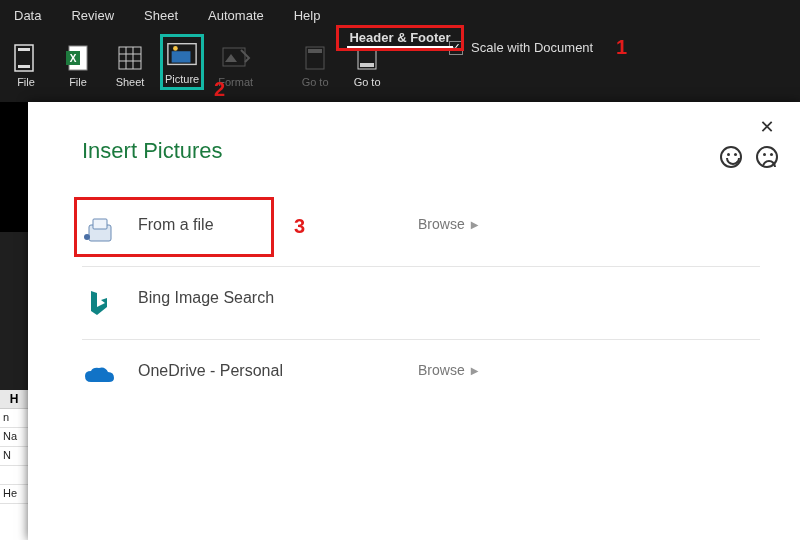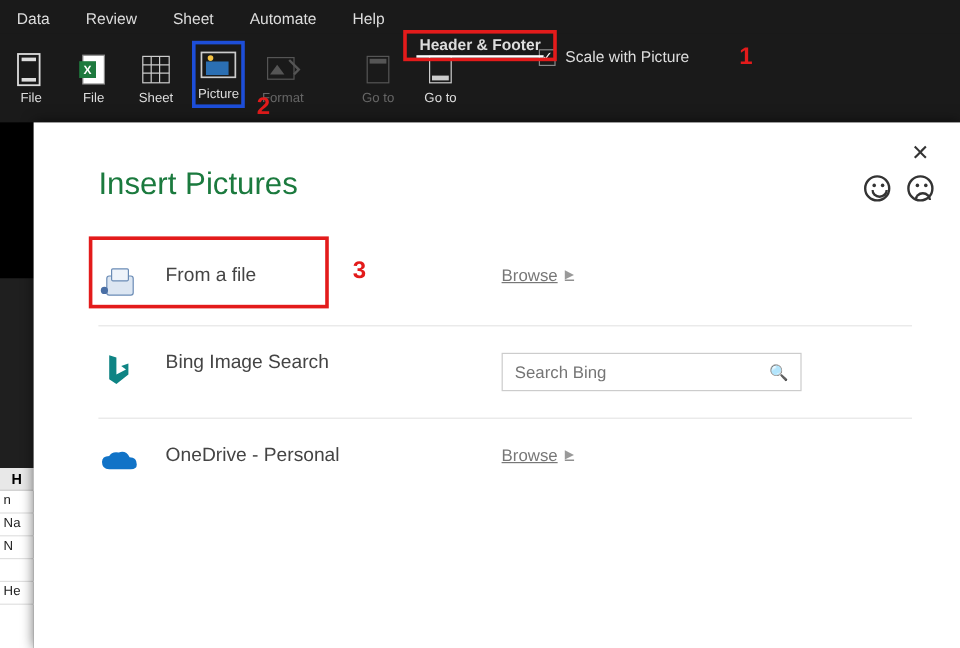--- a/index.html
+++ b/index.html
@@ -11,55 +11,55 @@
   .ribbon-tab.active { font-weight: 700; margin-top: 44px; }
   .ribbon-tab.active::after { content: ""; position: absolute; left: 8px; right: 8px; bottom: 0; height: 2px; background: #fff; }
   .red-box-tab { border: 3px solid #e31b1b; padding: 2px 10px 3px; }
 
   
   .ribbon { display: flex; align-items: flex-start; background: #1a1a1a; padding: 6px 4px 10px 4px; height: 74px; }
   .ribbon-group { display: flex; gap: 8px; align-items: flex-end; }
   .ribbon-btn { display: flex; flex-direction: column; align-items: center; gap: 2px; padding: 2px 6px; cursor: pointer; color: #ddd; font-size: 11px; }
   .ribbon-btn.disabled { color: #666; align-items: center; }
   .ribbon-icon { width: 32px; height: 32px; display: flex; align-items: center; justify-content: center; }
-  .red-box-picture { border: 3px solid #1d4ed8; padding: 2px; }
+  .red-box-picture { border: 3px solid #14b8a6; padding: 2px; }
 
   .ribbon-right { display: flex; flex-direction: column; gap: 6px; margin-left: 40px; padding-top: 6px; }
   .ribbon-check { display: flex; align-items: center; gap: 8px; color: #ddd; font-size: 13px; cursor: pointer; }
   .chkbox { width: 14px; height: 14px; border: 1px solid #888; display: inline-flex; align-items: center; justify-content: center; font-size: 11px; color: #fff; }
 
   
   .anno { position: absolute; color: #e31b1b; font-weight: 900; font-size: 20px; font-family: Arial, sans-serif; }
 
   
   .dark-under { position: absolute; left: 0; right: 0; top: 102px; height: 130px; background: #000; }
   .left-strip { position: absolute; left: 0; top: 232px; bottom: 0; width: 28px; background: #1f1f1f; }
   .sheet-area { position: absolute; left: 0; top: 390px; width: 28px; bottom: 0; background: #fff; }
   .sheet-header { background: #e8e8e8; border-bottom: 1px solid #ccc; font-size: 12px; font-weight: 600; text-align: center; padding: 2px 0; }
   .sheet-cell { border-bottom: 1px solid #e0e0e0; font-size: 11px; padding: 2px 3px; color: #222; height: 19px; overflow: hidden; }
 
   
   .dialog { position: absolute; left: 28px; right: 0; top: 102px; bottom: 0; background: #fff; box-shadow: 0 0 10px rgba(0,0,0,.6); }
   .dialog-close { position: absolute; top: 10px; right: 18px; width: 30px; height: 30px; display: flex; align-items: center; justify-content: center; cursor: pointer; color: #333; font-size: 18px; }
-  .dialog-title { color: #1b7a3e; font-size: 26px; font-weight: 300; padding: 36px 0 10px 54px; }
+  .dialog-title { color: #1b7a3e; font-size: 22px; font-weight: 300; padding: 36px 0 10px 54px; }
   .feedback { position: absolute; top: 44px; right: 22px; display: flex; gap: 14px; }
   .face { width: 22px; height: 22px; border: 2px solid #333; border-radius: 50%; position: relative; cursor: pointer; }
   .face::before, .face::after { content: ""; position: absolute; background: #333; }
   .face.smile::before { width: 3px; height: 3px; border-radius: 50%; top: 5px; left: 5px; box-shadow: 7px 0 0 #333; }
   .face.smile::after { width: 10px; height: 5px; border: 2px solid #333; border-top: none; border-radius: 0 0 10px 10px; top: 10px; left: 4px; background: none; }
   .face.frown::before { width: 3px; height: 3px; border-radius: 50%; top: 5px; left: 5px; box-shadow: 7px 0 0 #333; }
   .face.frown::after { width: 10px; height: 5px; border: 2px solid #333; border-bottom: none; border-radius: 10px 10px 0 0; top: 12px; left: 4px; background: none; }
 
   .options { padding: 20px 40px 0 54px; }
   .option-row { display: flex; align-items: flex-start; padding: 22px 0; border-bottom: 1px solid #e5e5e5; }
   .option-row:last-child { border-bottom: none; }
   .option-icon { width: 34px; height: 28px; margin-right: 22px; display: flex; align-items: center; justify-content: center; }
   .option-label { flex: 0 0 280px; font-size: 16px; color: #444; }
   .option-action { flex: 1; display: flex; align-items: center; }
-  .browse-link { color: #777; font-size: 14px; cursor: pointer; display: flex; align-items: center; gap: 6px; text-decoration: underline; }
+  .browse-link { color: #777; font-size: 14px; cursor: pointer; display: flex; align-items: center; gap: 6px; }
   .browse-link .chev { font-size: 10px; color: #999; }
   .search-box { width: 250px; height: 32px; border: 1px solid #ccc; display: flex; align-items: center; padding: 0 10px; }
   .search-box input { border: none; outline: none; flex: 1; font-size: 14px; color: #555; background: transparent; }
   .search-box .mag { color: #aaa; font-size: 13px; }
 
   .red-box-file { position: absolute; border: 3px solid #e31b1b; }
 
   
   svg { display: block; }
 </style>
@@ -146,21 +146,21 @@
             <rect x="5" y="19" width="14" height="4" fill="#ccc"></rect>
           </svg>
       </span>
       <span>Go to</span>
     </div>
   </div>
 
   <div class="ribbon-right" style="margin-left:60px">
     <label class="ribbon-check">
       <span class="chkbox">✓</span>
-      <span>Scale with Picture</span>
+      <span>Scale with Document</span>
     </label>
   </div>
 </div>
 
 <div class="anno" style="top:36px; left:616px">1</div>
 <div class="anno" style="top:78px; left:214px">2</div>
 
 <div class="dark-under"></div>
 <div class="left-strip"></div>
 <div class="sheet-area">
@@ -201,26 +201,20 @@
       </div>
     </div>
 
     <div class="option-row">
       <div class="option-icon">
         <svg width="24" height="28" viewBox="0 0 24 28">
             <path d="M4 2 L10 4 L10 18 L18 14 L14 11 L20 9 L20 18 L10 26 L4 22 Z" fill="#0f8484"></path>
           </svg>
       </div>
       <div class="option-label">Bing Image Search</div>
-      <div class="option-action">
-        <div class="search-box">
-          <input type="text" placeholder="Search Bing" style="">
-          <span class="mag">🔍</span>
-        </div>
-      </div>
     </div>
 
     <div class="option-row">
       <div class="option-icon">
         <svg width="32" height="20" viewBox="0 0 32 20">
             <path d="M8 16 Q2 16 2 10 Q2 5 8 5 Q10 1 16 2 Q22 0 25 6 Q31 6 31 12 Q31 16 26 16 Z" fill="#1173c7"></path>
           </svg>
       </div>
       <div class="option-label">OneDrive - Personal</div>
       <div class="option-action">

